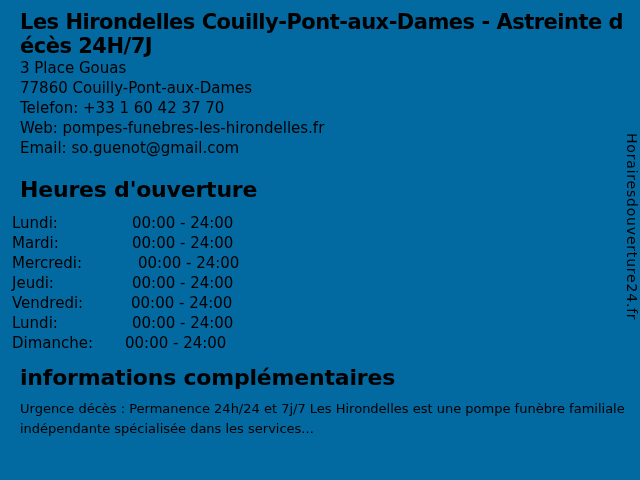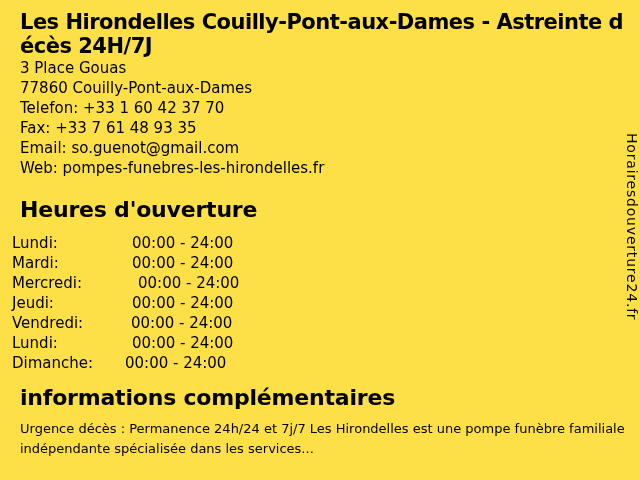--- a/index.html
+++ b/index.html
@@ -1,20 +1,20 @@
 <!DOCTYPE html>
 <html><head>
 <meta charset="utf-8">
 <style>
   html, body { margin: 0; padding: 0; }
   .page {
     position: relative;
     width: 640px;
     height: 480px;
-    background: #fde047;
+    background: #0369a1;
     color: #000000;
     font-family: "DejaVu Sans", "Liberation Sans", sans-serif;
     overflow: hidden;
   }
   .title {
     margin: 0;
     padding: 10px 0 0 20px;
     font-size: 21px;
     font-weight: bold;
     line-height: 24px;
@@ -71,23 +71,22 @@
 
   <h1 class="title">
     <div class="line">Les Hirondelles Couilly-Pont-aux-Dames - Astreinte d</div>
     <div class="line">écès 24H/7J</div>
   </h1>
 
   <div class="contact">
     <div>3 Place Gouas</div>
     <div>77860 Couilly-Pont-aux-Dames</div>
     <div>Telefon: +33 1 60 42 37 70</div>
-    <div>Fax: +33 7 61 48 93 35</div>
+    <div>Web: pompes-funebres-les-hirondelles.fr</div>
     <div>Email: so.guenot@gmail.com</div>
-    <div>Web: pompes-funebres-les-hirondelles.fr</div>
   </div>
 
   <h2 class="section-heading">Heures d'ouverture</h2>
 
   <div class="hours">
     <div class="hours-row">
       <span class="day">Lundi:</span><span class="time">00:00 - 24:00</span>
     </div>
     <div class="hours-row">
       <span class="day">Mardi:</span><span class="time">00:00 - 24:00</span>

